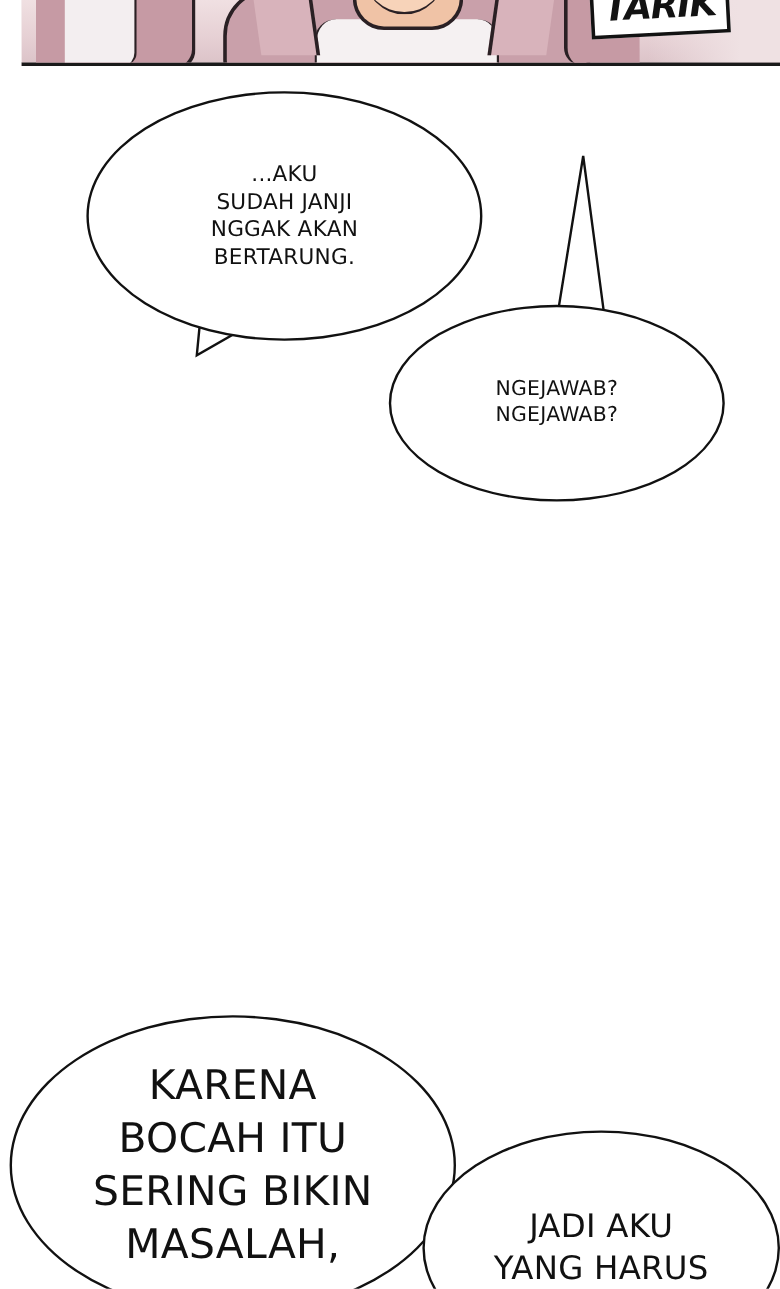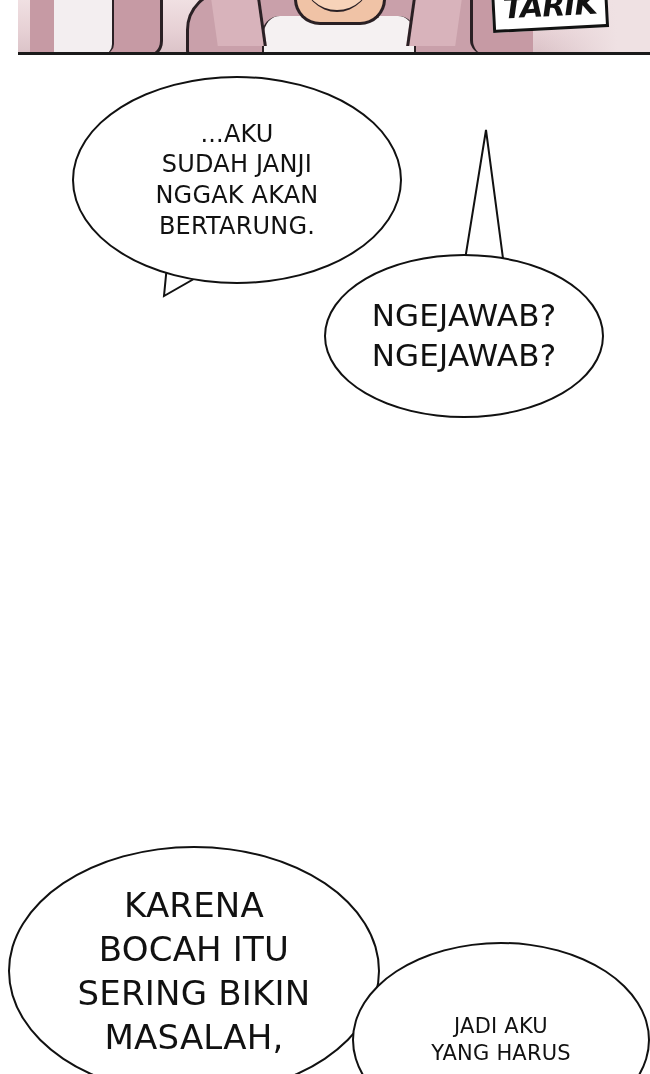--- a/index.html
+++ b/index.html
@@ -170,30 +170,30 @@
   .balloon .txt {
     font-family: "DejaVu Sans", sans-serif;
     font-size: 25px;
     line-height: 1.28;
     color: #111111;
     white-space: pre-line;
     letter-spacing: 0.2px;
   }
 
   #balloon-aku   { left: 72px;  top: 76px;  width: 330px; height: 208px; }
-  #balloon-aku .txt { font-size: 24px; }
+  #balloon-aku .txt { font-size: 18px; }
 
   #balloon-ngejawab { left: 324px; top: 254px; width: 280px; height: 164px; }
-  #balloon-ngejawab .txt { font-size: 31px; text-align: center; }
+  #balloon-ngejawab .txt { font-size: 17px; text-align: center; }
 
   #balloon-karena { left: 8px;  top: 846px; width: 372px; height: 250px; }
   #balloon-karena .txt { font-size: 34px; line-height: 1.3; }
 
   #balloon-jadi { left: 352px; top: 942px; width: 298px; height: 196px; }
-  #balloon-jadi .txt { font-size: 21px; line-height: 1.3; }
+  #balloon-jadi .txt { font-size: 27px; line-height: 1.3; }
 
   
   .tail {
     position: absolute;
   }
   .tail svg { display: block; }
 </style>
 </head>
 <body>
 

